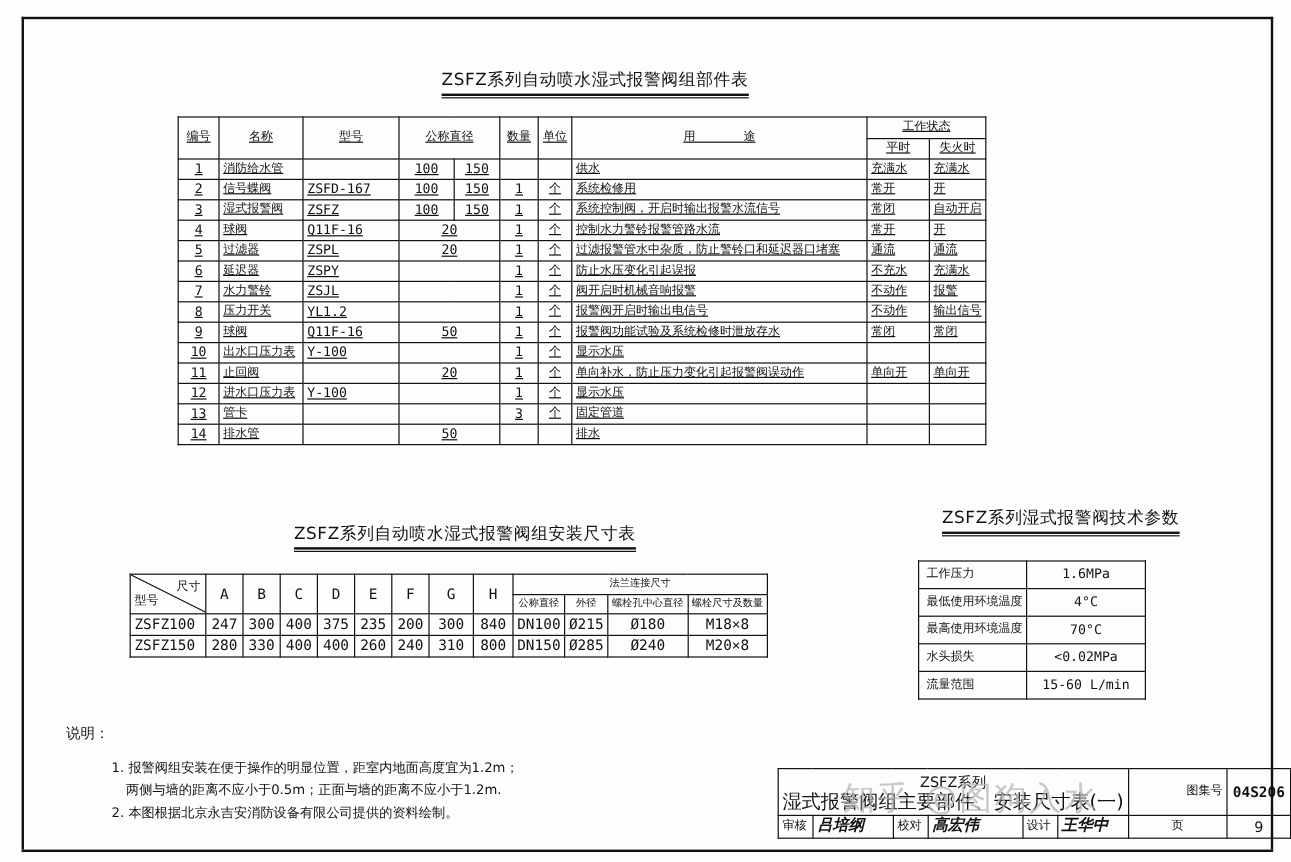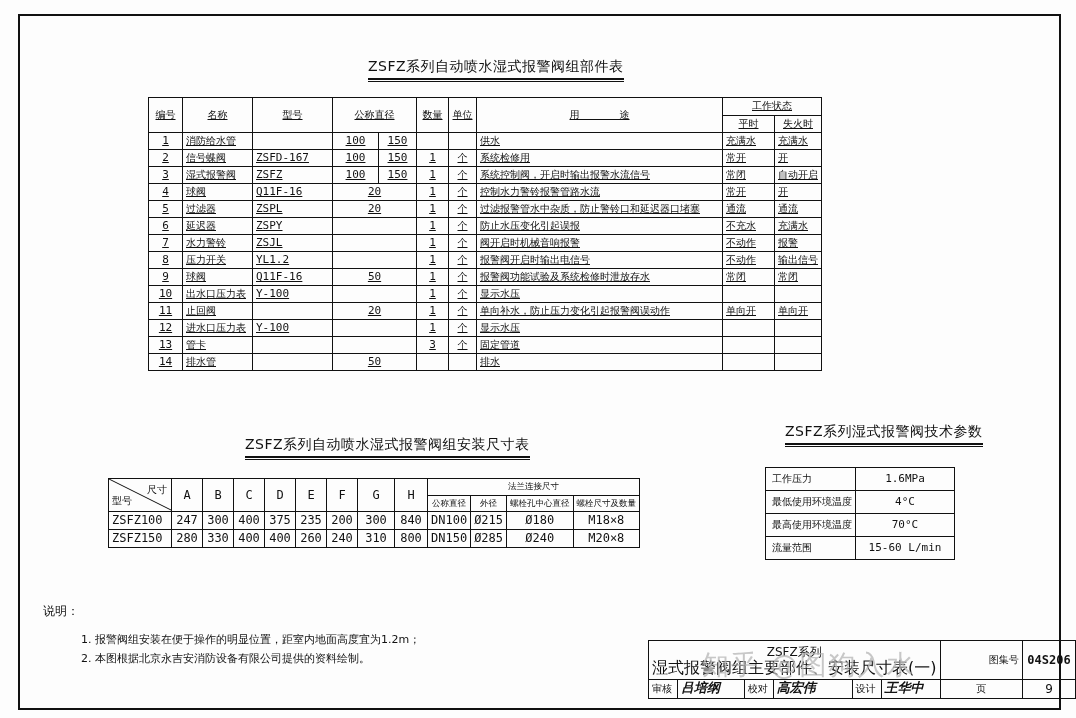--- a/index.html
+++ b/index.html
@@ -22,21 +22,21 @@
   .t2 td, .t2 th { height:17px; line-height:17px; text-align:center; font-family:"DejaVu Sans Mono", monospace; }
   .t2 th.sm { font-size:8.5px; font-family:"DejaVu Sans", sans-serif; height:13px; line-height:13px; }
   .t2 .diag { position:relative; width:62px; height:32px; padding:0; }
   .t2 .diag svg { position:absolute; left:0; top:0; }
   .t2 .diag .tr { position:absolute; right:4px; top:2px; font-size:10px; font-family:"DejaVu Sans", sans-serif; }
   .t2 .diag .bl { position:absolute; left:3px; bottom:2px; font-size:10px; font-family:"DejaVu Sans", sans-serif; }
   .t3 { left:765px; top:467px; font-size:10px; }
   .t3 td { height:22px; line-height:22px; }
   .t3 td.k { width:80px; padding-left:6px; }
   .t3 td.v { width:92px; text-align:center; font-family:"DejaVu Sans Mono", monospace; font-size:11px; }
-  .notes { position:absolute; left:43px; top:603px; font-size:11px; }
+  .notes { position:absolute; left:55px; top:603px; font-size:11px; }
   .notes .nh { font-size:12px; margin-bottom:10px; }
   .notes .ni { margin-left:38px; line-height:19px; }
   .tb { left:648px; top:640px; font-size:10px; }
   .tb td { height:18px; line-height:18px; }
   .sig { font-family:Liberation Mono, monospace; font-style:italic; font-size:13px; font-weight:bold; }
   .watermark { position:absolute; left:702px; top:647px; font-size:27px; color:rgba(180,180,180,0.75);
                white-space:nowrap; letter-spacing:2px; pointer-events:none; }
 </style>
 </head>
 <body>
@@ -315,29 +315,34 @@
       </tr>
       <tr>
         <td class="k">最低使用环境温度</td>
         <td class="v">4°C</td>
       </tr>
       <tr>
         <td class="k">最高使用环境温度</td>
         <td class="v">70°C</td>
       </tr>
       <tr>
+        <td class="k">水头损失</td>
+        <td class="v">&lt;0.02MPa</td>
+      </tr>
+      <tr>
         <td class="k">流量范围</td>
         <td class="v">15-60 L/min</td>
       </tr>
     </tbody>
 </table>
 
 <div class="notes">
   <div class="nh">说明：</div>
   <div class="ni">1. 报警阀组安装在便于操作的明显位置，距室内地面高度宜为1.2m；</div>
+  <div class="ni" style="margin-left:50px">两侧与墙的距离不应小于0.5m；正面与墙的距离不应小于1.2m.</div>
   <div class="ni">2. 本图根据北京永吉安消防设备有限公司提供的资料绘制。</div>
 </div>
 
 <table class="tb">
   <tbody>
       <tr>
     <td colspan="6" rowspan="2" style="text-align:center;width:270px;height:38px;line-height:16px;">
       <div style="font-size:12px">ZSFZ系列</div>
       <div style="font-size:16px">湿式报警阀组主要部件、安装尺寸表(一)</div>
     </td>

